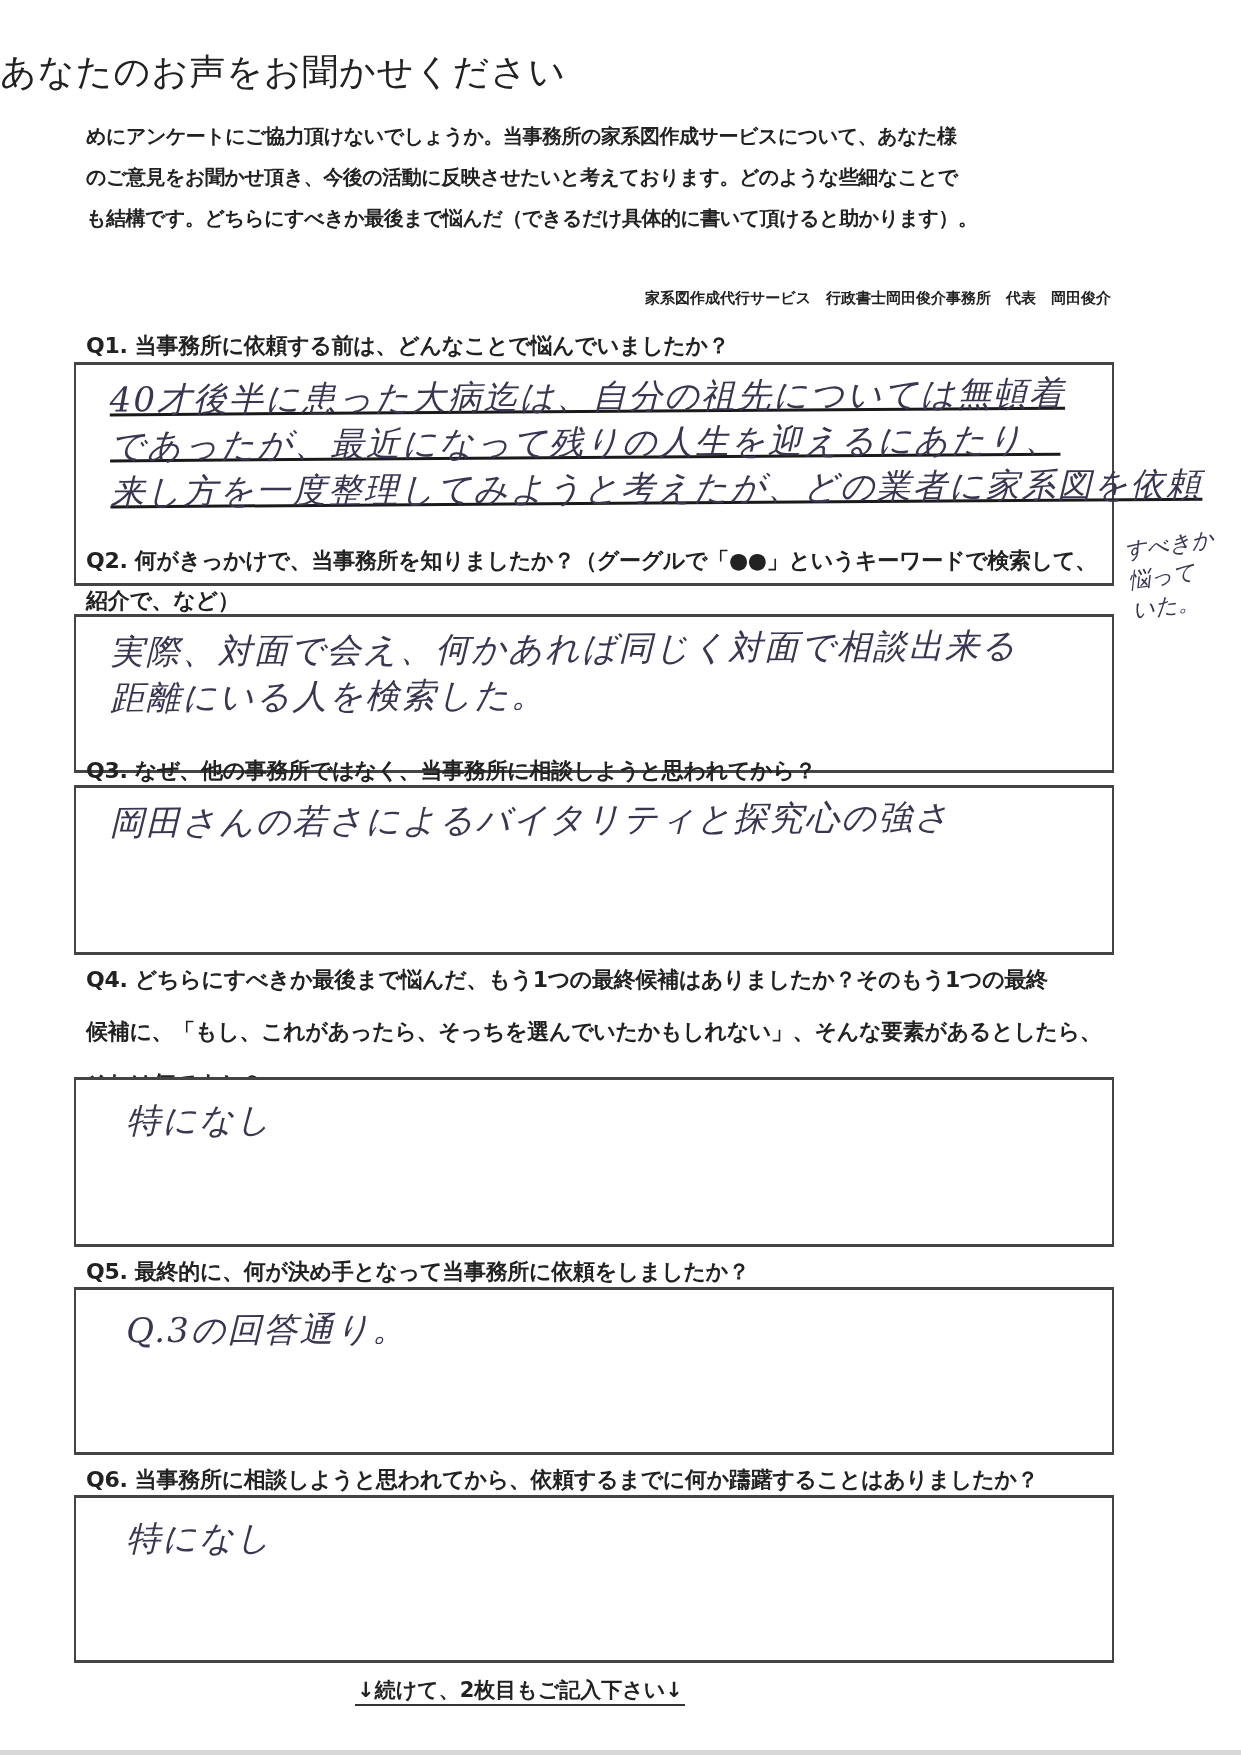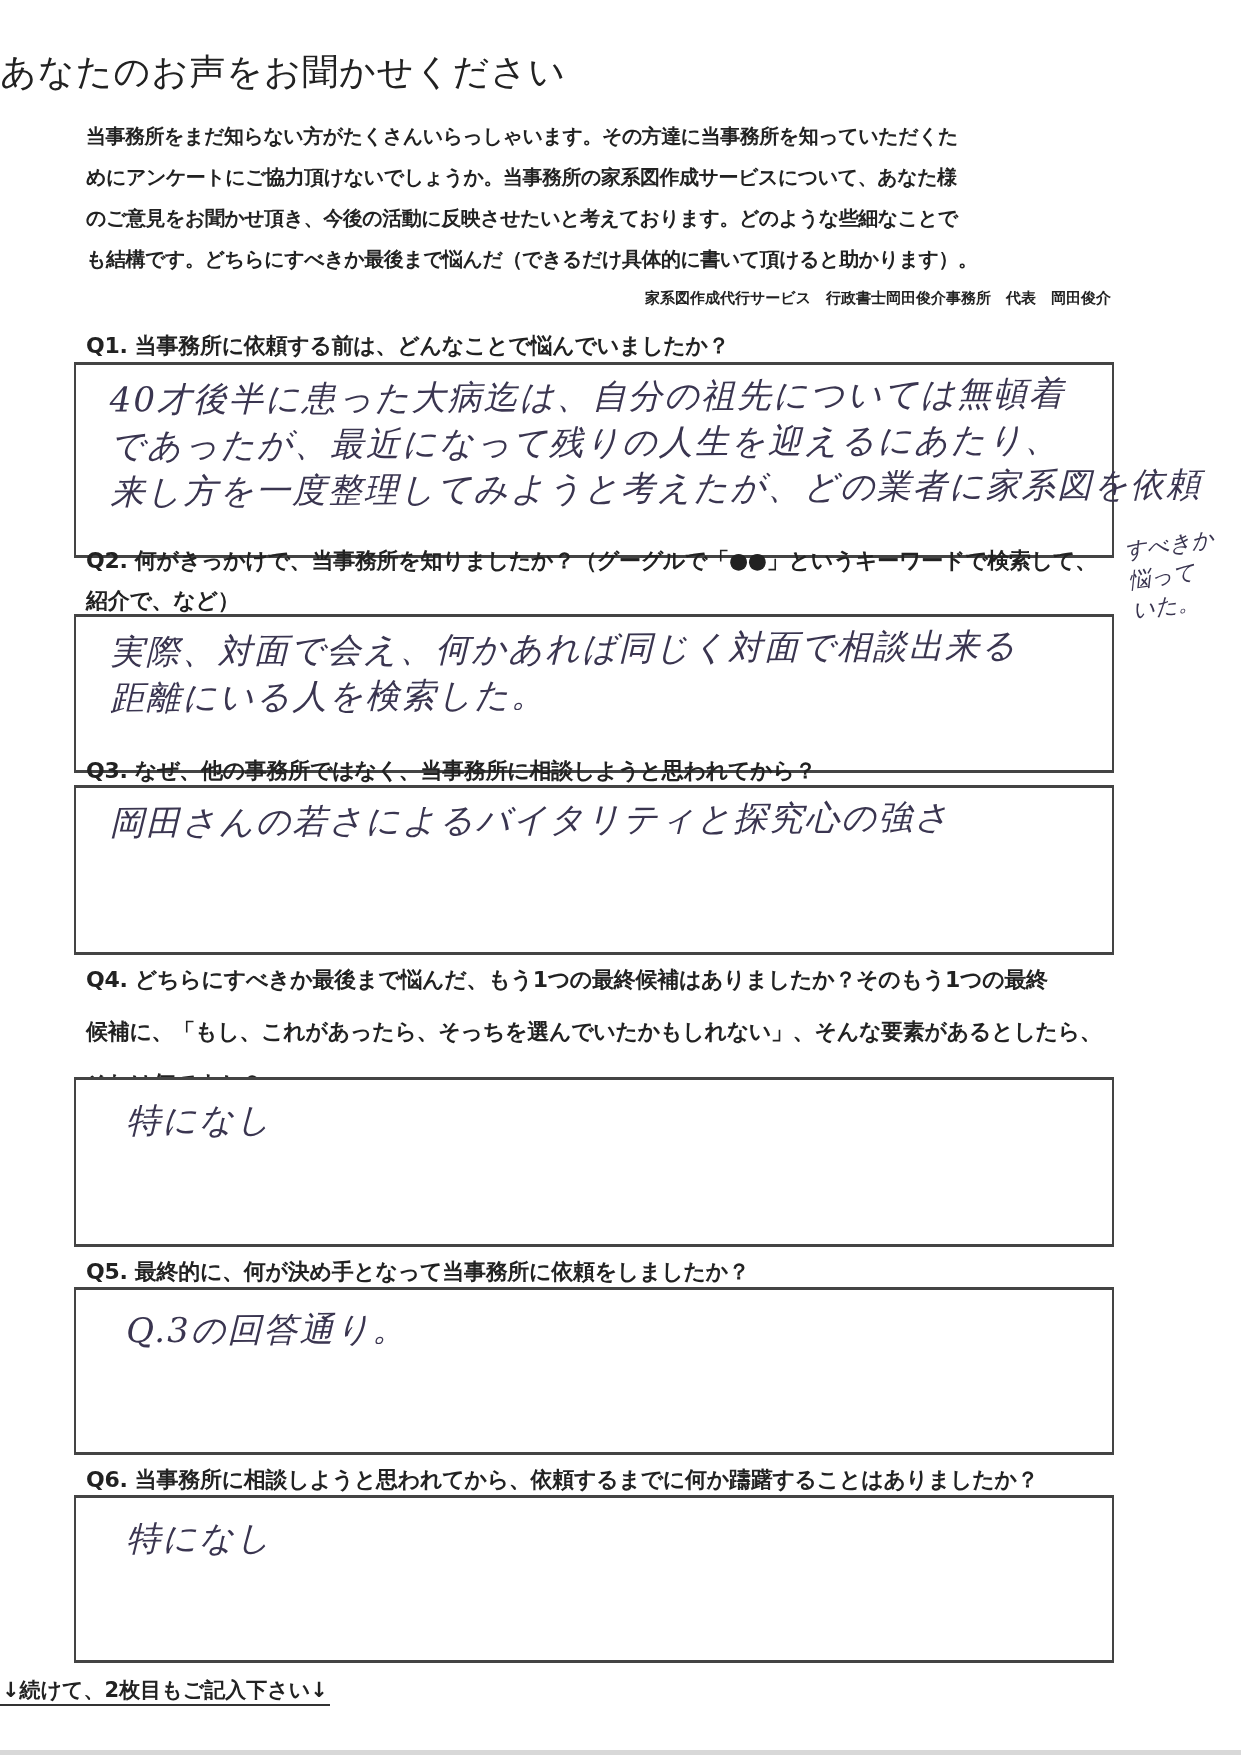--- a/index.html
+++ b/index.html
@@ -17,41 +17,40 @@
   .box { position: absolute; left: 74px; width: 1040px; border: 2px solid #444;
          border-top-width: 3px; border-bottom-width: 3px; background: #fff; box-sizing: border-box; }
   .hand { font-family: "DejaVu Serif", "Liberation Serif", serif; color: #3a3550;
           font-size: 34px; line-height: 46px; font-style: italic; letter-spacing: 2px;
           padding: 8px 0 0 34px; transform: rotate(-0.4deg); }
   .hand p { margin: 0; white-space: nowrap; }
   .margin-note { position: absolute; left: 1128px; top: 530px; width: 90px;
                  font-family: "DejaVu Serif", serif; font-style: italic; color: #3a3550;
                  font-size: 22px; line-height: 30px; transform: rotate(-8deg); }
   .margin-note p { margin: 0; white-space: nowrap; }
-  .footer { position: absolute; left: 0; width: 1040px; top: 1676px; text-align: left; }
+  .footer { position: absolute; left: 0; width: 1040px; top: 1676px; text-align: center; }
   .footer span { font-size: 21px; font-weight: bold; color: #222; border-bottom: 2px solid #333; padding: 0 2px 2px; }
   .scan-edge { position: absolute; left: 0; right: 0; bottom: 0; height: 5px; background: #d8d8d8; }
 </style>
 </head>
 <body>
 
 <div class="title">あなたのお声をお聞かせください</div>
 
 <div class="intro">
-  <p>当事務所をまだ知らない方がたくさんいらっしゃいます。その方達に当事務所を知っていただくた</p>
   <p>めにアンケートにご協力頂けないでしょうか。当事務所の家系図作成サービスについて、あなた様</p>
   <p>のご意見をお聞かせ頂き、今後の活動に反映させたいと考えております。どのような些細なことで</p>
   <p>も結構です。どちらにすべきか最後まで悩んだ（できるだけ具体的に書いて頂けると助かります）。</p>
 </div>
 <div class="sign">家系図作成代行サービス　行政書士岡田俊介事務所　代表　岡田俊介</div>
 
 <div class="q" style="top:326px;">
   <p>Q1. 当事務所に依頼する前は、どんなことで悩んでいましたか？</p>
 </div>
-<div class="box" style="top:362px;height:196px;">
+<div class="box" style="top:362px;height:224px;text-decoration:underline;">
   <div class="hand">
     <p>40才後半に患った大病迄は、自分の祖先については無頓着</p>
     <p>であったが、最近になって残りの人生を迎えるにあたり、</p>
     <p>来し方を一度整理してみようと考えたが、どの業者に家系図を依頼</p>
   </div>
 </div>
 <div class="margin-note">
   <p>すべきか</p>
   <p>悩って</p>
   <p>いた。</p>

